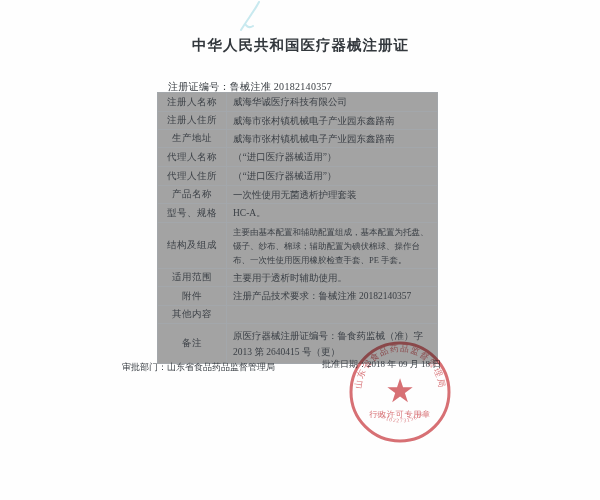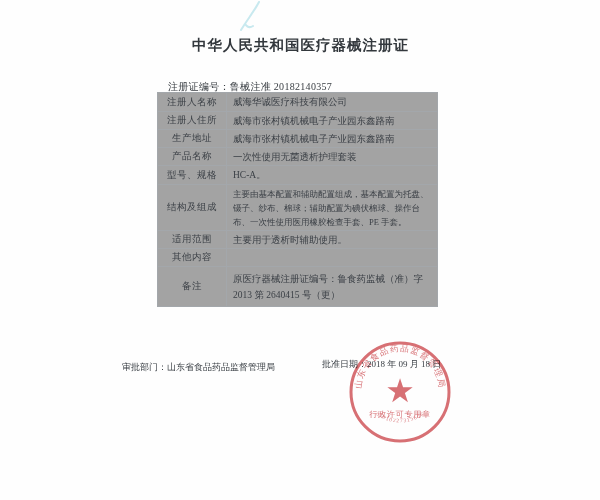--- a/index.html
+++ b/index.html
@@ -62,35 +62,47 @@
         <td class="val">威海华诚医疗科技有限公司</td>
       </tr>
       <tr class="h18">
         <td class="lbl">注册人住所</td>
         <td class="val">威海市张村镇机械电子产业园东鑫路南</td>
       </tr>
       <tr class="h18">
         <td class="lbl">生产地址</td>
         <td class="val">威海市张村镇机械电子产业园东鑫路南</td>
       </tr>
+      <tr class="h19">
+        <td class="lbl">代理人名称</td>
+        <td class="val">（“进口医疗器械适用”）</td>
+      </tr>
+      <tr class="h19">
+        <td class="lbl">代理人住所</td>
+        <td class="val">（“进口医疗器械适用”）</td>
+      </tr>
       <tr class="h18">
         <td class="lbl">产品名称</td>
         <td class="val">一次性使用无菌透析护理套装</td>
       </tr>
       <tr class="h19">
         <td class="lbl">型号、规格</td>
         <td class="val">HC-A。</td>
       </tr>
       <tr class="tall3">
         <td class="lbl">结构及组成</td>
         <td class="val">主要由基本配置和辅助配置组成，基本配置为托盘、镊子、纱布、棉球；辅助配置为碘伏棉球、操作台布、一次性使用医用橡胶检查手套、PE 手套。</td>
       </tr>
       <tr class="h18">
         <td class="lbl">适用范围</td>
         <td class="val">主要用于透析时辅助使用。</td>
+      </tr>
+      <tr class="h19">
+        <td class="lbl">附件</td>
+        <td class="val">注册产品技术要求：鲁械注准 20182140357</td>
       </tr>
       <tr class="h18">
         <td class="lbl">其他内容</td>
         <td class="val"></td>
       </tr>
       <tr class="tall2">
         <td class="lbl">备注</td>
         <td class="val">原医疗器械注册证编号：鲁食药监械（准）字 2013 第 2640415 号（更）</td>
       </tr>
     </tbody>

